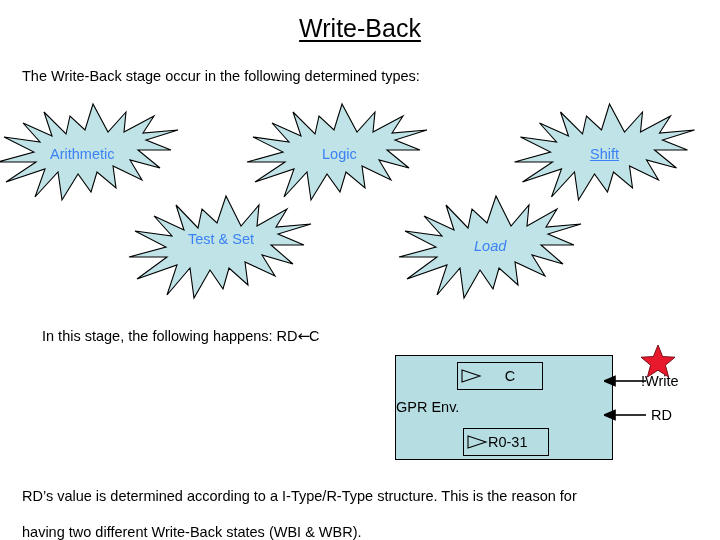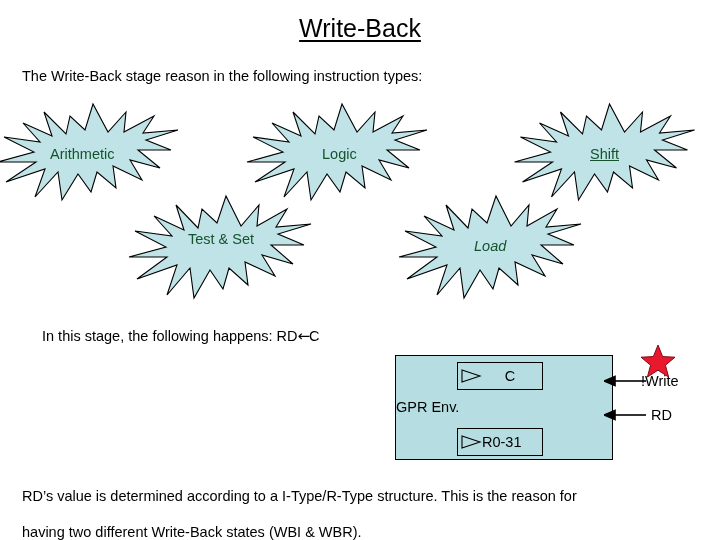--- a/index.html
+++ b/index.html
@@ -68,21 +68,21 @@
   .burst polygon {
     fill: #bfe3e6;
     stroke: #000000;
     stroke-width: 1.1;
   }
   .burst-label {
     position: absolute;
     font-size: 14.5px;
     font-weight: normal;
     white-space: nowrap;
-    color: #14532d;
+    color: #3b82f6;
     pointer-events: none;
   }
 
   #burst-arithmetic { left: -4px;  top: 104px; width: 200px; height: 100px; }
   #burst-logic      { left: 245px; top: 104px; width: 200px; height: 100px; }
   #burst-shift      { left: 505px; top: 104px; width: 215px; height: 100px; }
   #burst-testset    { left: 126px; top: 196px; width: 200px; height: 106px; }
   #burst-load       { left: 396px; top: 196px; width: 200px; height: 106px; }
 
   #label-arithmetic { left: 50px;  top: 146px; }
@@ -105,21 +105,21 @@
   .inner-box {
     position: absolute;
     background: #b6dee2;
     border: 1px solid #000000;
     box-sizing: border-box;
     display: flex;
     align-items: center;
     font-size: 14.5px;
   }
   #inner-c     { left: 61px; top: 6px;  width: 86px; height: 28px; }
-  #inner-r031  { left: 61px; top: 72px; width: 86px; height: 28px; }
+  #inner-r031  { left: 67px; top: 72px; width: 86px; height: 28px; }
 
   .tri-icon {
     width: 22px;
     height: 16px;
     margin-left: 2px;
     flex: 0 0 auto;
   }
   .tri-icon polygon {
     fill: none;
     stroke: #000000;
@@ -182,21 +182,21 @@
     stroke-width: 1;
   }
 </style>
 </head>
 <body>
 
 <div id="slide-title">
   <span class="ul">Write-Back</span>
 </div>
 
-<div id="intro-line" class="body-text">The Write-Back stage reason in the following instruction types:</div>
+<div id="intro-line" class="body-text">The Write-Back stage occur in the following determined types:</div>
 
 <div class="burst" id="burst-arithmetic">
   <svg viewBox="0 0 200 100" width="200" height="100">
     <polygon points="97,0 89,26 74,12 70,30 48,8 56,32 27,19 44,38 8,33 38,48 2,58 40,58 10,78 49,65 39,93 62,68 66,96 82,70 95,88 101,68 120,84 117,62 146,76 134,56 164,64 142,46 175,46 150,36 182,26 147,29 158,12 128,28 130,8 112,28"></polygon>
   </svg>
 </div>
 <div class="burst-label" id="label-arithmetic">Arithmetic</div>
 
 <div class="burst" id="burst-logic">
   <svg viewBox="0 0 200 100" width="200" height="100">

